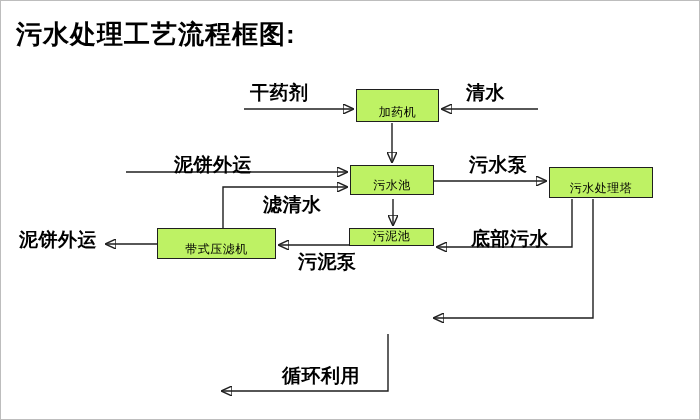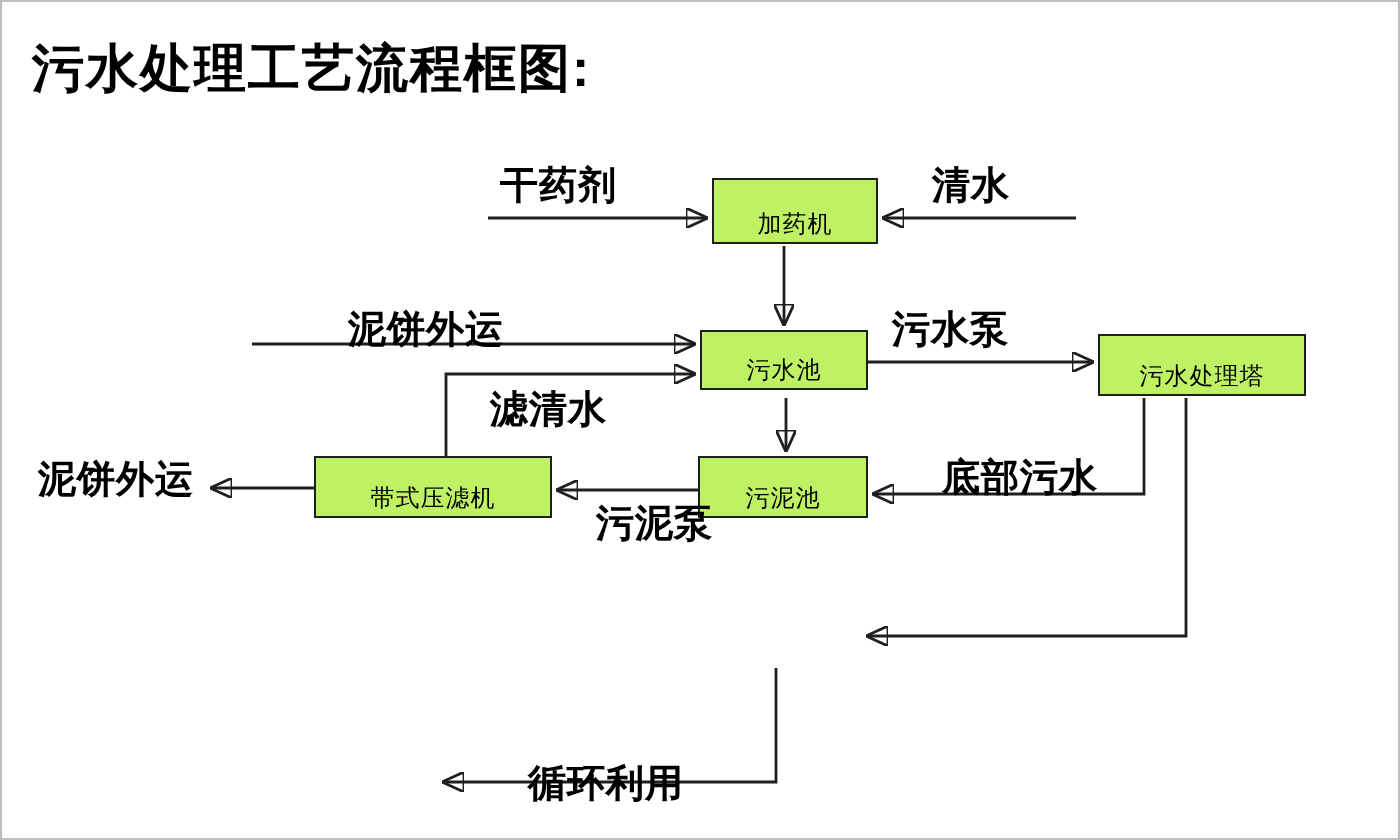--- a/index.html
+++ b/index.html
@@ -90,40 +90,40 @@
   </div>
 
   <div class="node" style="left:349px; top:164px; width:84px; height:30px;">
     <span>污水池</span>
   </div>
 
   <div class="node" style="left:548px; top:166px; width:104px; height:31px;">
     <span>污水处理塔</span>
   </div>
 
-  <div class="node" style="left:348px; top:227px; width:85px; height:31px;">
+  <div class="node" style="left:348px; top:227px; width:85px; height:18px;">
     <span>污泥池</span>
   </div>
 
   <div class="node" style="left:156px; top:227px; width:119px; height:31px;">
     <span>带式压滤机</span>
   </div>
 
 
   <div class="edge-label" style="left:249px; top:79px;">干药剂</div>
 
   <div class="edge-label" style="left:465px; top:79px;">清水</div>
 
   <div class="edge-label" style="left:173px; top:151px;">泥饼外运</div>
 
-  <div class="edge-label" style="left:244px; top:191px;">滤清水</div>
+  <div class="edge-label" style="left:262px; top:191px;">滤清水</div>
 
-  <div class="edge-label" style="left:445px; top:151px;">污水泵</div>
+  <div class="edge-label" style="left:468px; top:151px;">污水泵</div>
 
   <div class="edge-label" style="left:470px; top:225px;text-align:right;">底部污水</div>
 
   <div class="edge-label" style="left:297px; top:224px;margin-top:24px;">污泥泵</div>
 
   <div class="edge-label" style="left:18px; top:226px;">泥饼外运</div>
 
-  <div class="edge-label" style="left:263px; top:362px;margin-top:16px;">循环利用</div>
+  <div class="edge-label" style="left:281px; top:362px;">循环利用</div>
 
 </div>
 
 </body></html>

